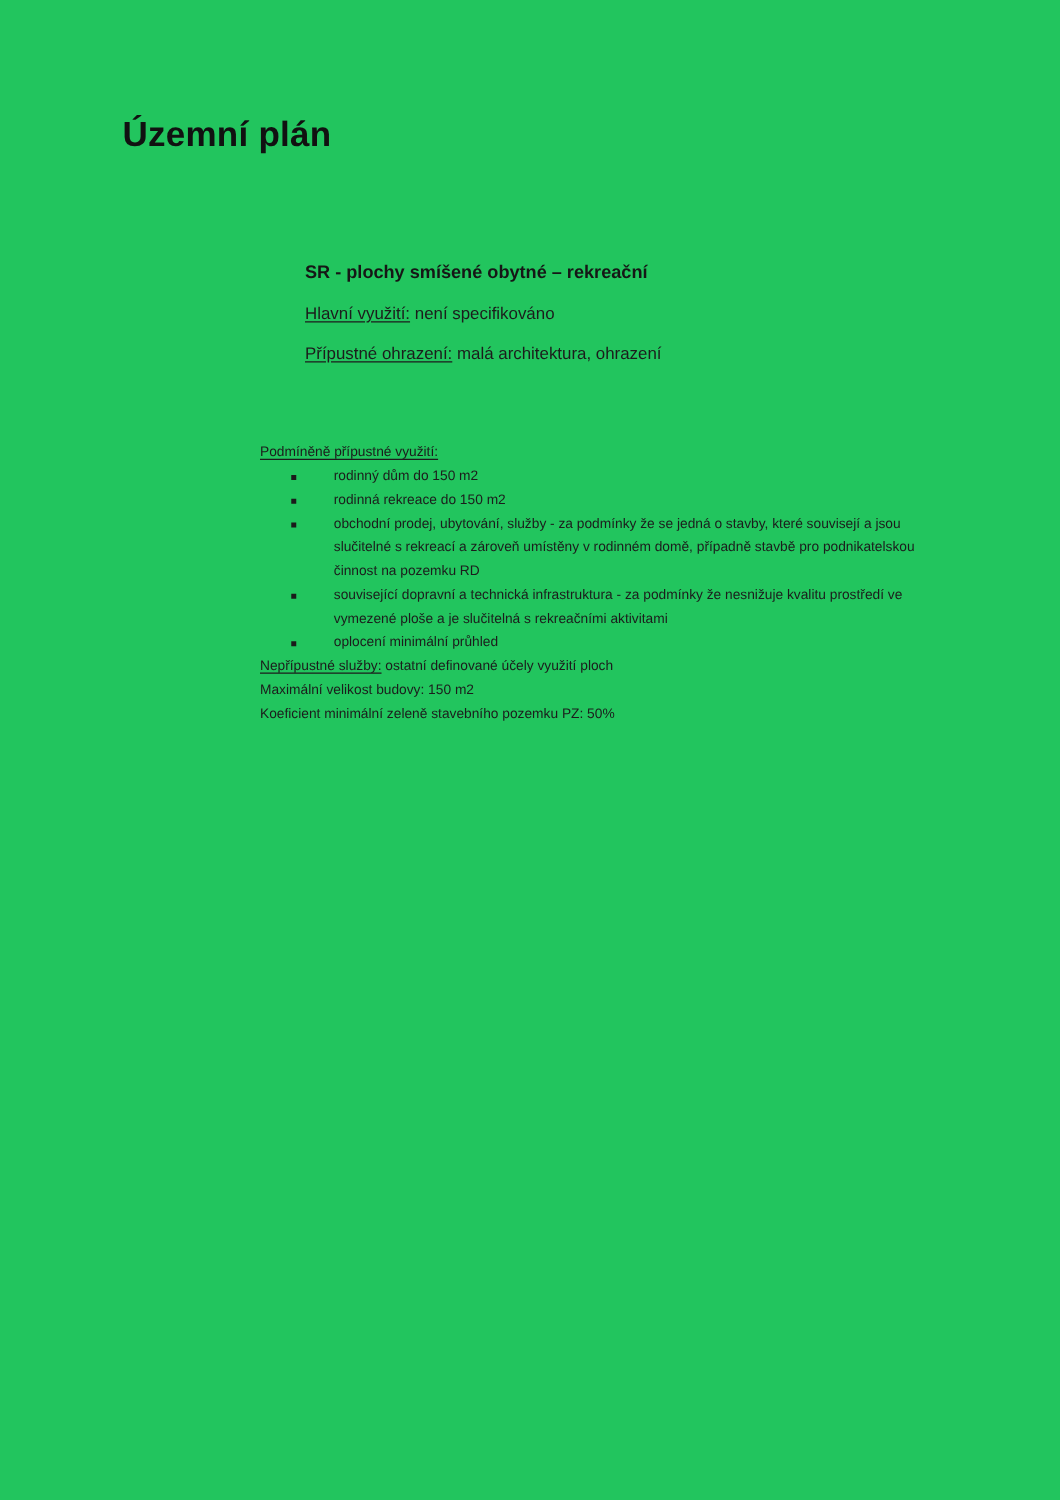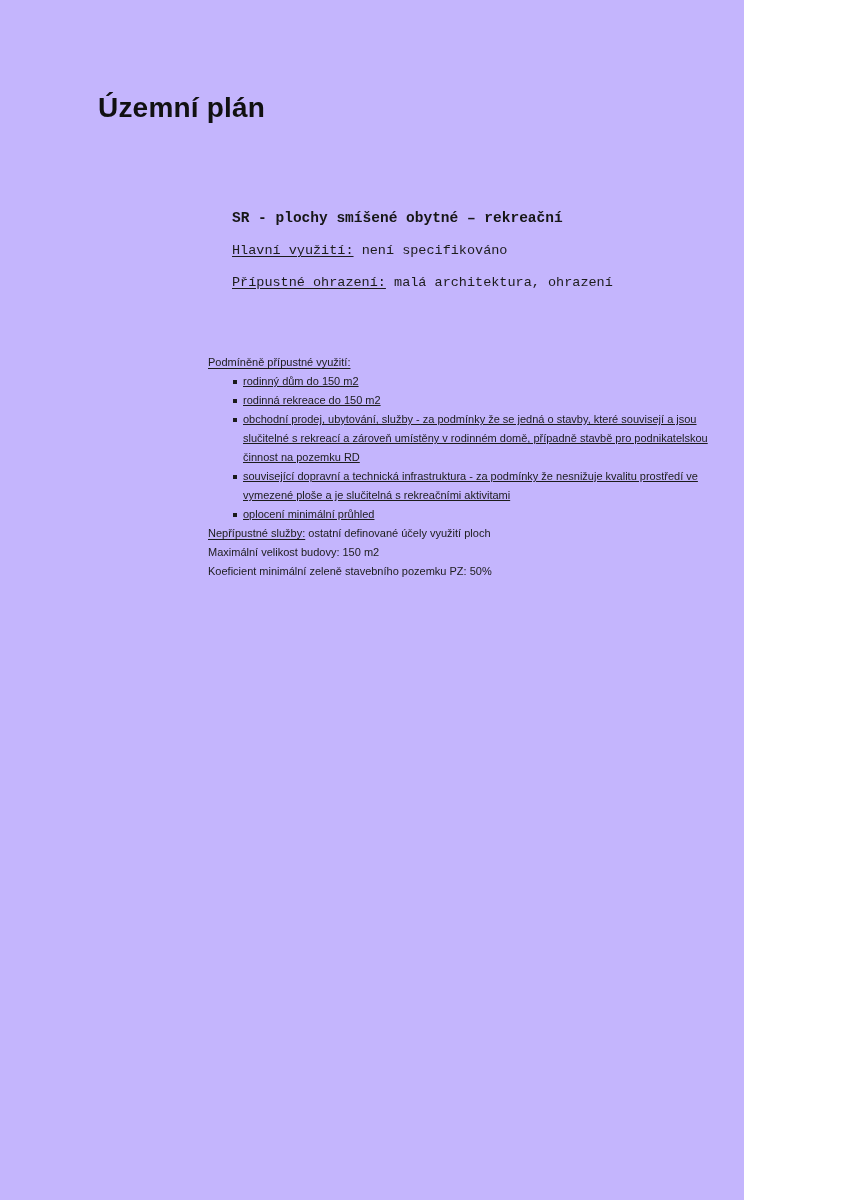--- a/index.html
+++ b/index.html
@@ -8,43 +8,42 @@
     width: 848px;
     height: 1200px;
     background: #ffffff;
     font-family: "Liberation Sans", sans-serif;
     color: #1a1a1a;
     overflow: hidden;
   }
 
   .page {
     position: relative;
-    width: 744px;
+    width: 848px;
     height: 1200px;
-    background: #c4b5fd;
+    background: #22c55e;
   }
 
   
   .doc-title {
     position: absolute;
     left: 98px;
     top: 92px;
     font-size: 28px;
     font-weight: 700;
     color: #111111;
     letter-spacing: 0.2px;
   }
 
   
   .zone-block {
     position: absolute;
-    left: 232px;
+    left: 244px;
     top: 202px;
     width: 420px;
-    font-family: Liberation Mono, monospace;
   }
   .zone-heading {
     font-size: 14.5px;
     font-weight: 700;
     line-height: 33px;
     color: #161616;
   }
   .zone-row {
     font-size: 13.5px;
     line-height: 32px;
@@ -76,23 +75,22 @@
   }
   .bullet-marker {
     flex: 0 0 auto;
     width: 4px;
     height: 4px;
     background: #1b1b1b;
     margin-left: 25px;
     margin-top: 8px;
   }
   .bullet-text {
-    margin-left: 6px;
+    margin-left: 30px;
     width: 482px;
-    text-decoration: underline;
   }
 </style>
 </head>
 <body>
 
 <div class="page">
 
   <h1 class="doc-title">Územní plán</h1>
 
   <div class="zone-block">

